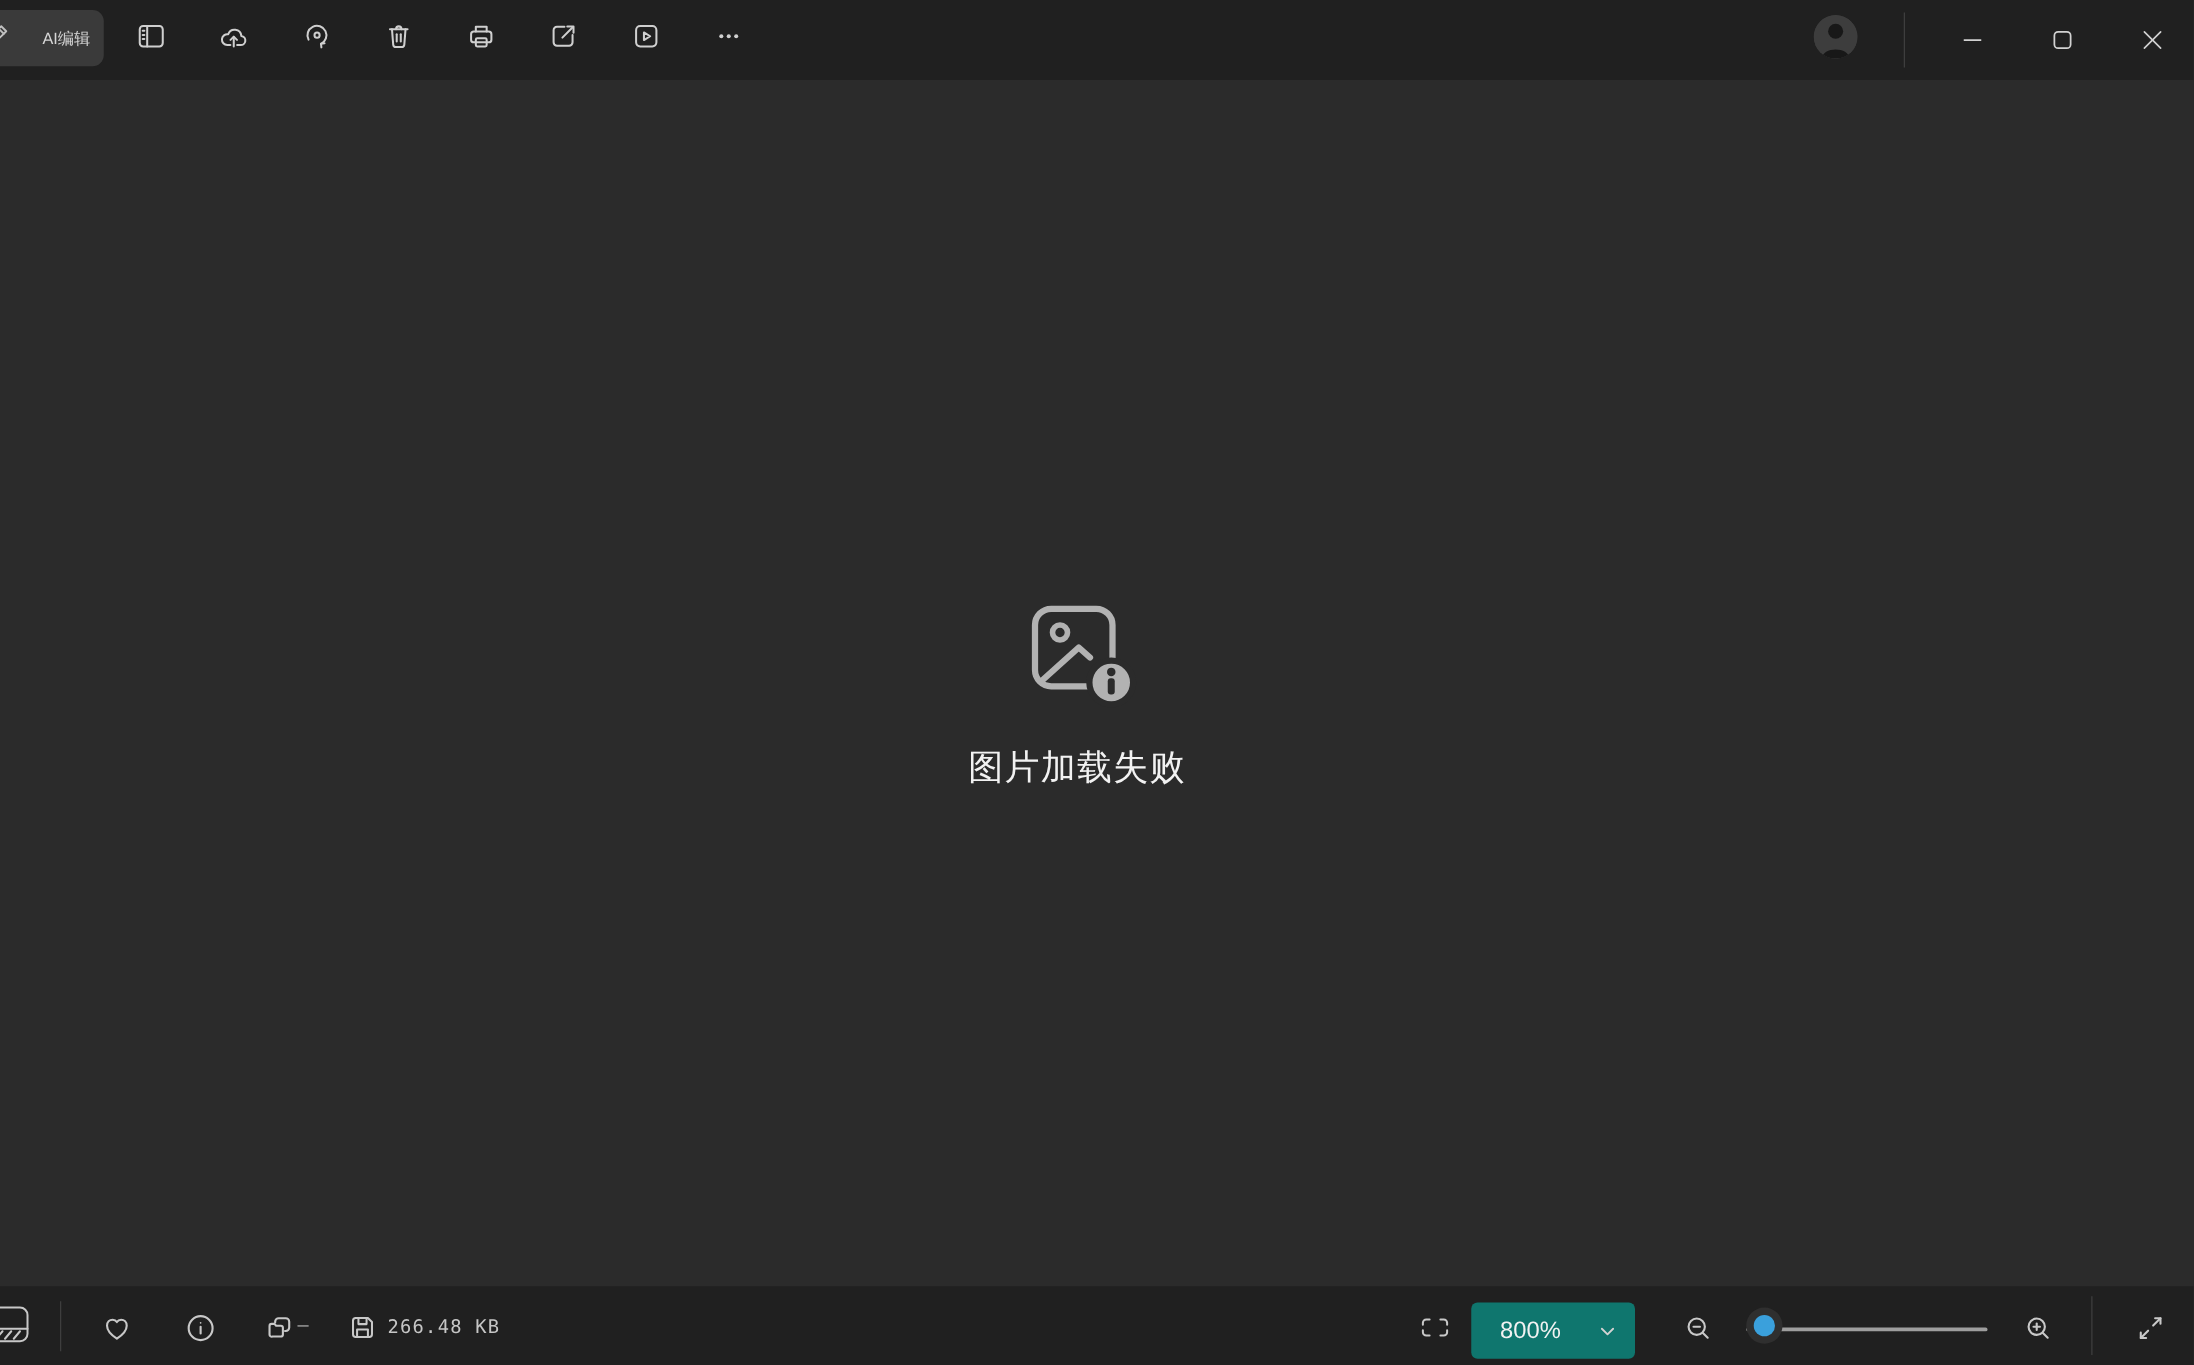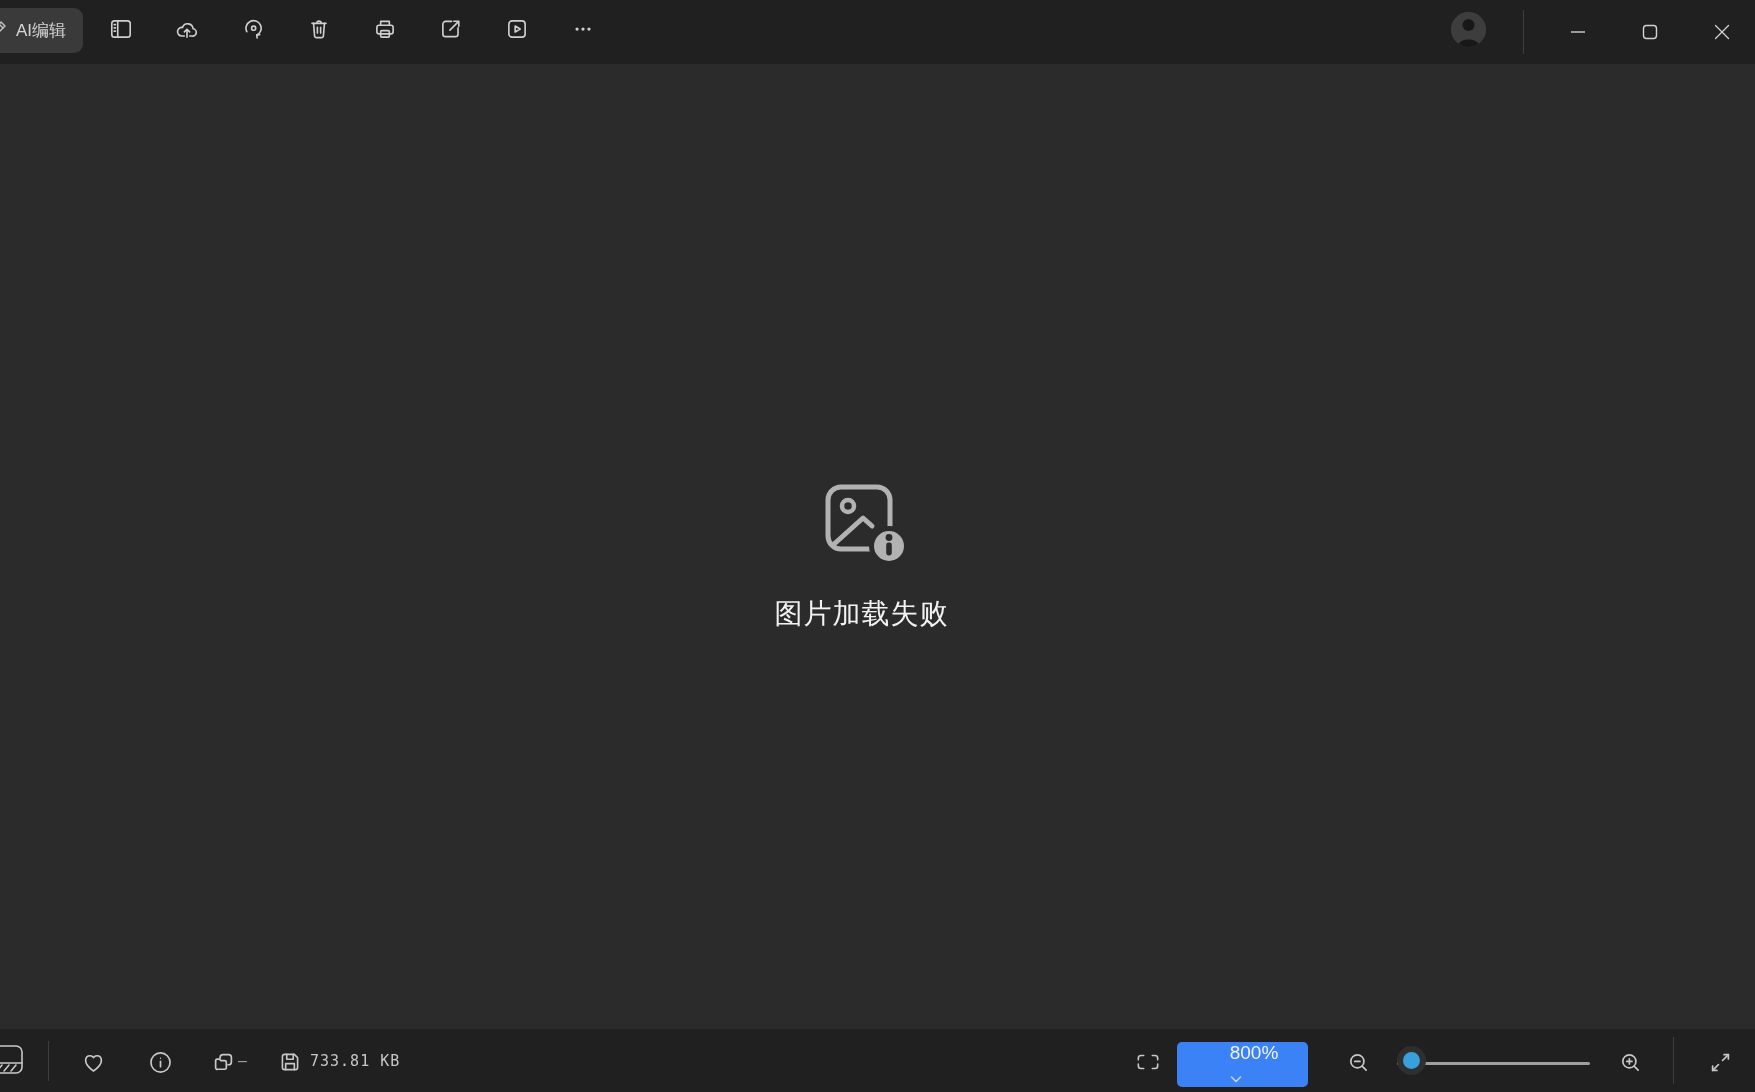--- a/index.html
+++ b/index.html
@@ -35,21 +35,21 @@
     border-radius:6px;
   }
   .statusbar .iconbtn{top:11px;}
   .iconbtn svg{display:block;}
   .ai-btn{
     position:absolute;left:-14px;top:8px;height:45px;width:97px;
     background:#3a3a3a;border-radius:9px;
     display:flex;align-items:center;
     padding-left:4px;box-sizing:border-box;
   }
-  .ai-btn .label{color:#d6d6d6;font-size:17px;margin-left:6px;white-space:nowrap;}
+  .ai-btn .label{color:#d6d6d6;font-size:13px;margin-left:24px;white-space:nowrap;}
   .win-title{
     position:absolute;left:calc(50% + 38px);top:0;height:64px;
     transform:translateX(-50%);
     display:flex;align-items:center;
     color:#e9e9e9;font-size:18px;white-space:nowrap;
   }
   .vdiv{position:absolute;width:1px;background:#3e3e3e;}
   .avatar{
     position:absolute;left:1451px;top:12px;width:35px;height:35px;border-radius:50%;
     background:#3d3d3d;overflow:hidden;
@@ -62,22 +62,22 @@
     position:absolute;left:310px;top:0;height:63px;display:flex;align-items:center;
     color:#c6c6c6;font-size:15px;font-family:"DejaVu Sans Mono","Liberation Mono",monospace;
     letter-spacing:1px;
   }
   .dash-text{
     position:absolute;left:238px;top:0;height:63px;display:flex;align-items:center;
     color:#a0a0a0;font-size:16px;
   }
   .zoom-dropdown{
     position:absolute;left:1177px;top:13px;width:131px;height:45px;
-    background:#3b82f6;border-radius:5px;
-    display:flex;align-items:center;flex-direction:column;
+    background:#0f766e;border-radius:5px;
+    display:flex;align-items:center;
   }
   .zoom-dropdown .val{color:#f2f2f2;font-size:19px;margin-left:23px;flex:1;}
   .zoom-dropdown svg{margin-right:14px;}
   .slider-track{
     position:absolute;left:1397px;top:33px;width:193px;height:3px;border-radius:2px;
     background:#9e9e9e;
   }
   .slider-thumb{
     position:absolute;left:1397px;top:17px;width:29px;height:29px;border-radius:50%;
     background:#2f2f2f;display:flex;align-items:center;justify-content:center;
@@ -249,21 +249,21 @@
   <div class="dash-text">–</div>
 
   <div class="iconbtn" style="left:268px">
     <svg width="26" height="26" viewBox="0 0 24 24" fill="none" stroke="#c8c8c8" stroke-width="1.5" stroke-linecap="round" stroke-linejoin="round">
       <path d="M5 7a2 2 0 0 1 2-2h9l3 3v9a2 2 0 0 1-2 2H7a2 2 0 0 1-2-2z"></path>
       <path d="M9 5v4.5h6V5"></path>
       <path d="M8 19v-5.5h8V19"></path>
     </svg>
   </div>
 
-  <div class="size-text">733.81 KB</div>
+  <div class="size-text">266.48 KB</div>
 
   <div class="iconbtn" style="left:1126px">
     <svg width="28" height="26" viewBox="0 0 26 24" fill="none" stroke="#c8c8c8" stroke-width="1.5" stroke-linecap="round">
       <path d="M4 10v-1.5A2.5 2.5 0 0 1 6.5 6H9"></path>
       <path d="M17 6h2.5A2.5 2.5 0 0 1 22 8.5V10"></path>
       <path d="M22 14v1.5A2.5 2.5 0 0 1 19.5 18H17"></path>
       <path d="M9 18H6.5A2.5 2.5 0 0 1 4 15.5V14"></path>
     </svg>
   </div>
 

